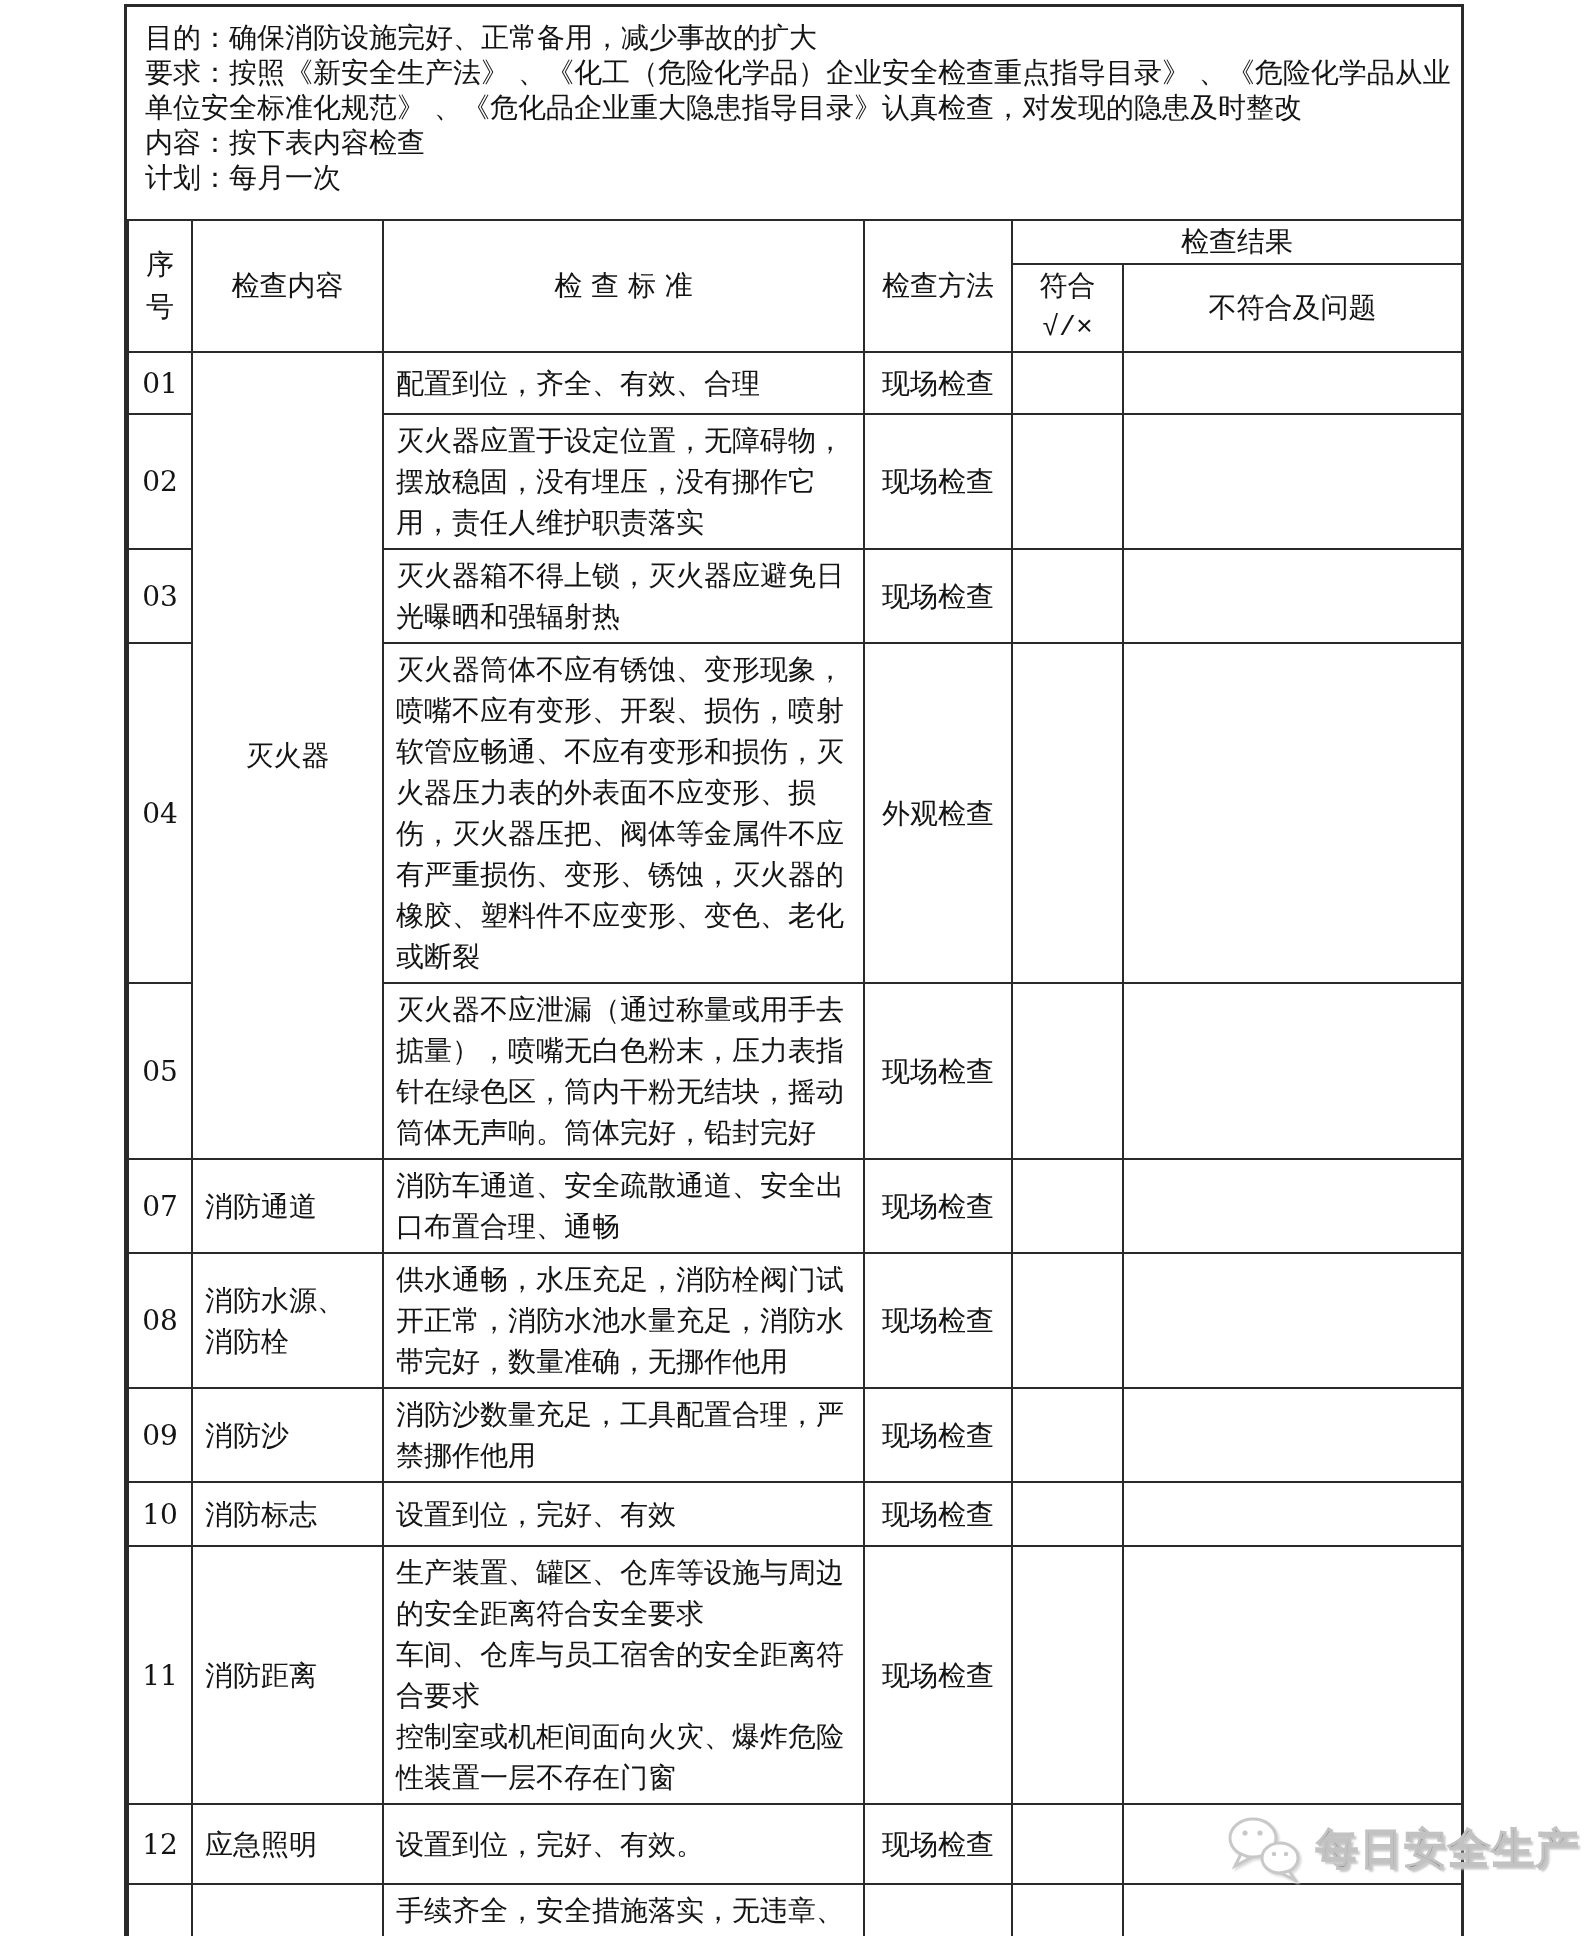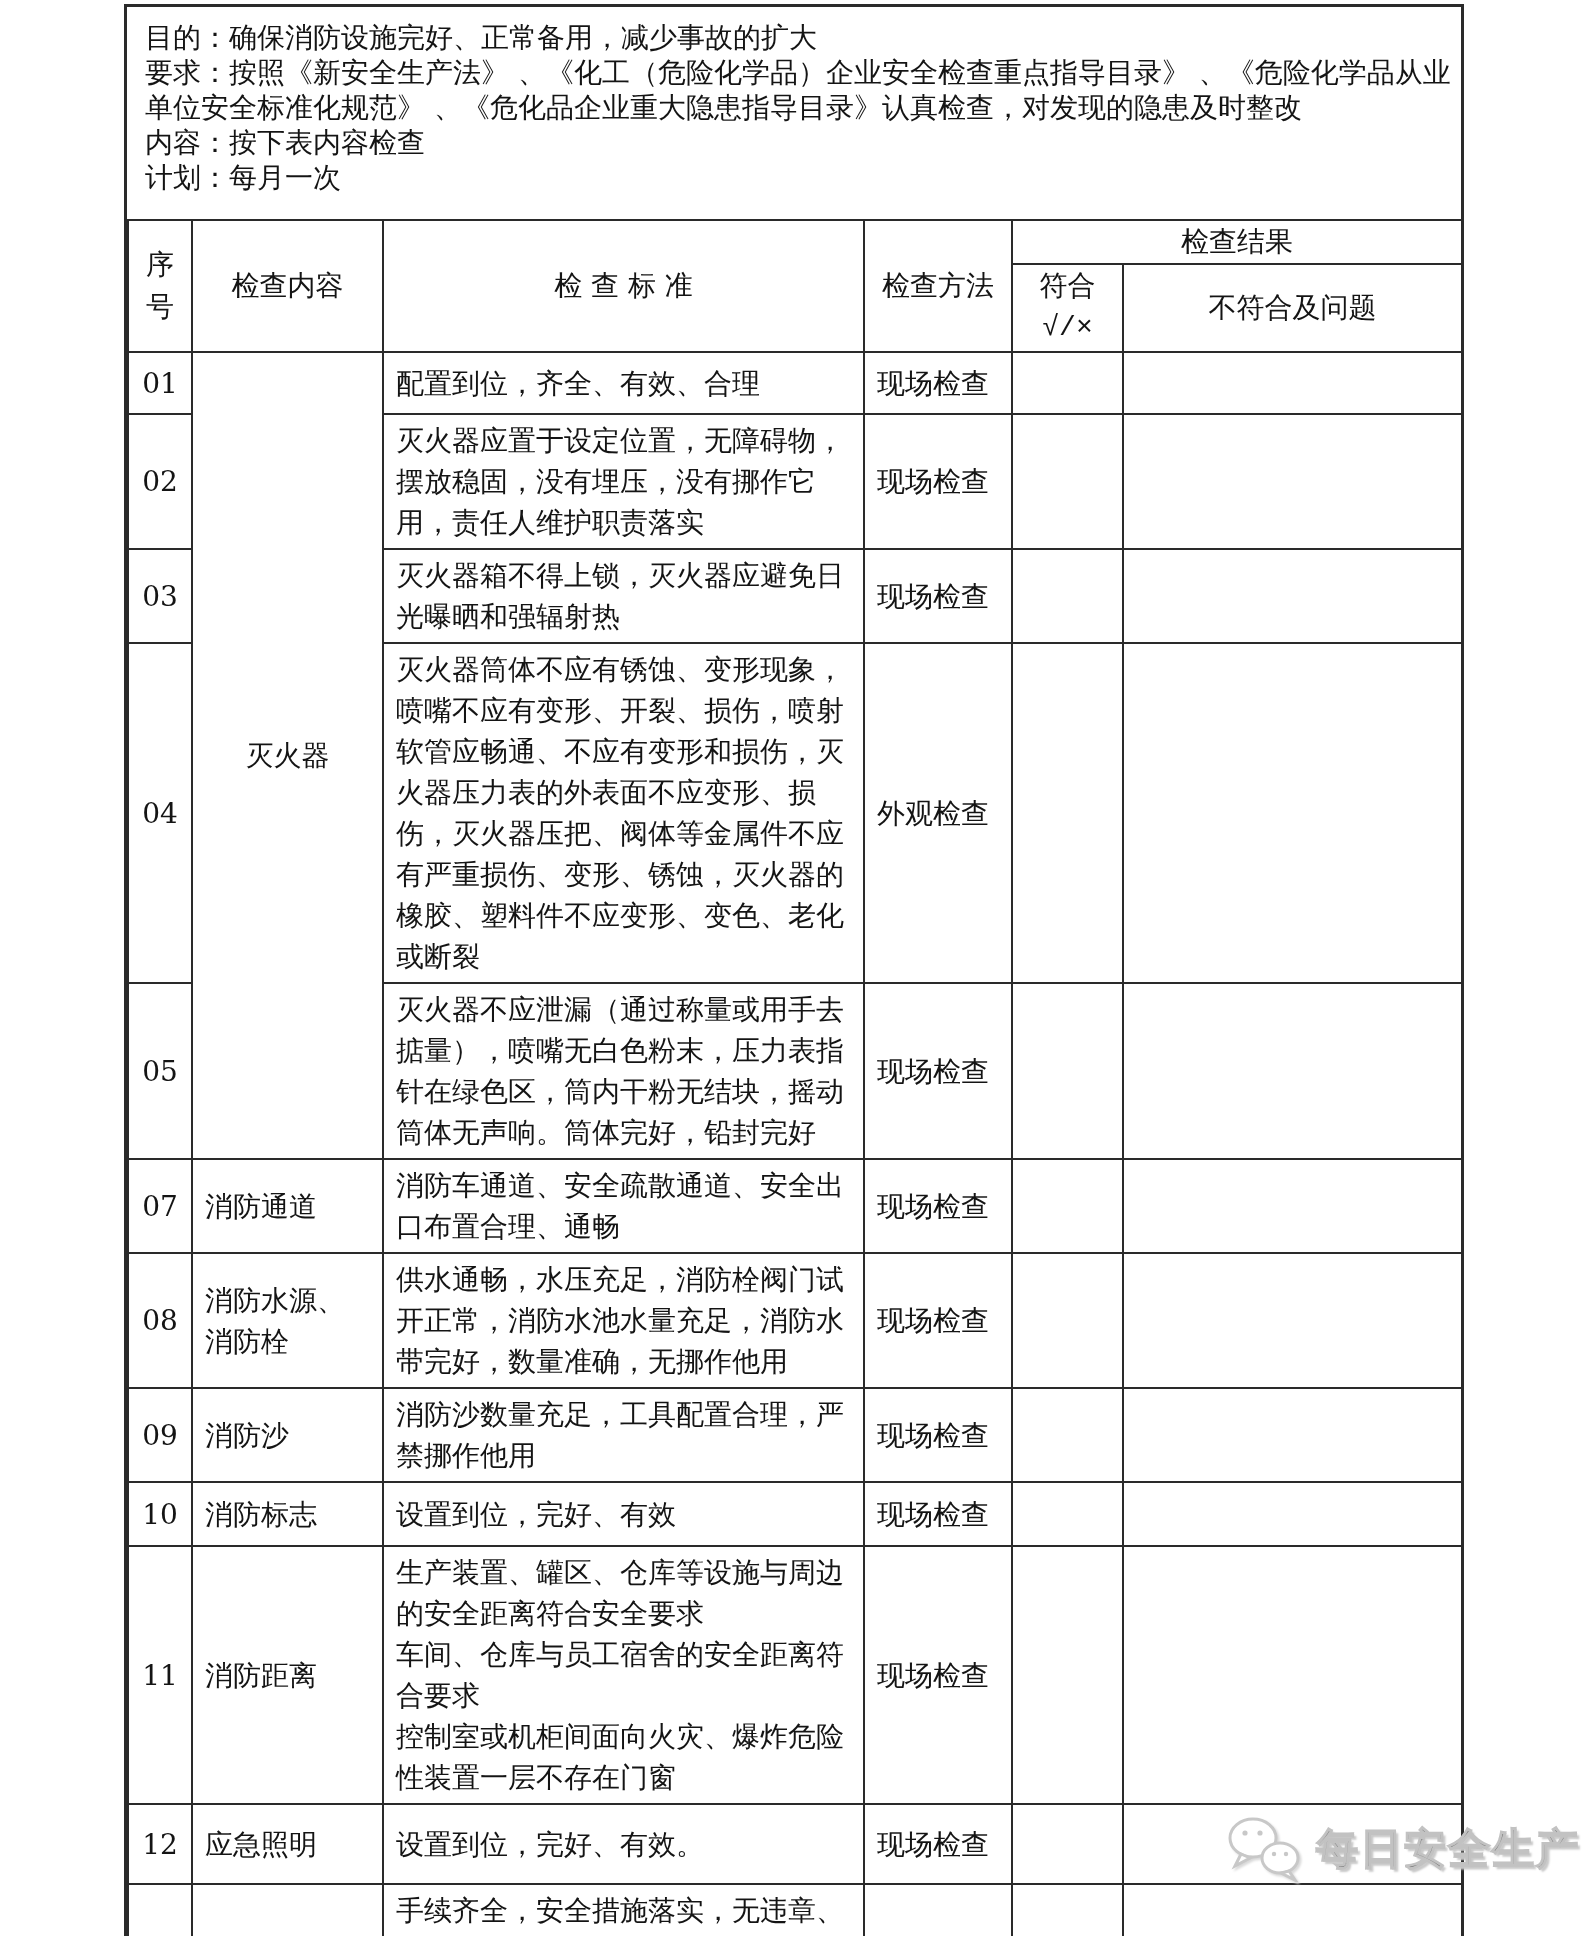--- a/index.html
+++ b/index.html
@@ -23,21 +23,21 @@
   .checklist th { text-align:center; padding:2px 4px; }
   .checklist td { line-height:41px; padding:5px 12px; }
   thead tr:nth-child(1) th.th-result { height:44px; }
   thead tr:nth-child(2) th { height:88px; }
   .th-seq div { line-height:42px; }
   .th-pass div { line-height:40px;font-family:Liberation Mono, monospace; }
   .col-no { text-align:center; padding:5px 2px; }
   .col-cat { text-align:left; padding:5px 14px; }
   .col-cat.merged { text-align:center; padding:5px 4px; }
   .col-std { text-align:left; padding:5px 13px; }
-  .col-method { padding:5px 6px;margin-left:24px; }
+  .col-method { text-align:center; padding:5px 6px;margin-left:24px; }
   .col-pass, .col-fail { padding:5px 6px; }
   tbody tr:nth-child(1) td { height:62px; }
   tbody tr:nth-child(9) td { height:64px; }
   tbody tr:nth-child(11) td { height:80px; }
 
   .watermark {
     position:absolute; left:1226px; top:1816px;
     display:flex; align-items:center; gap:10px; pointer-events:none;
   }
   .watermark-text {

